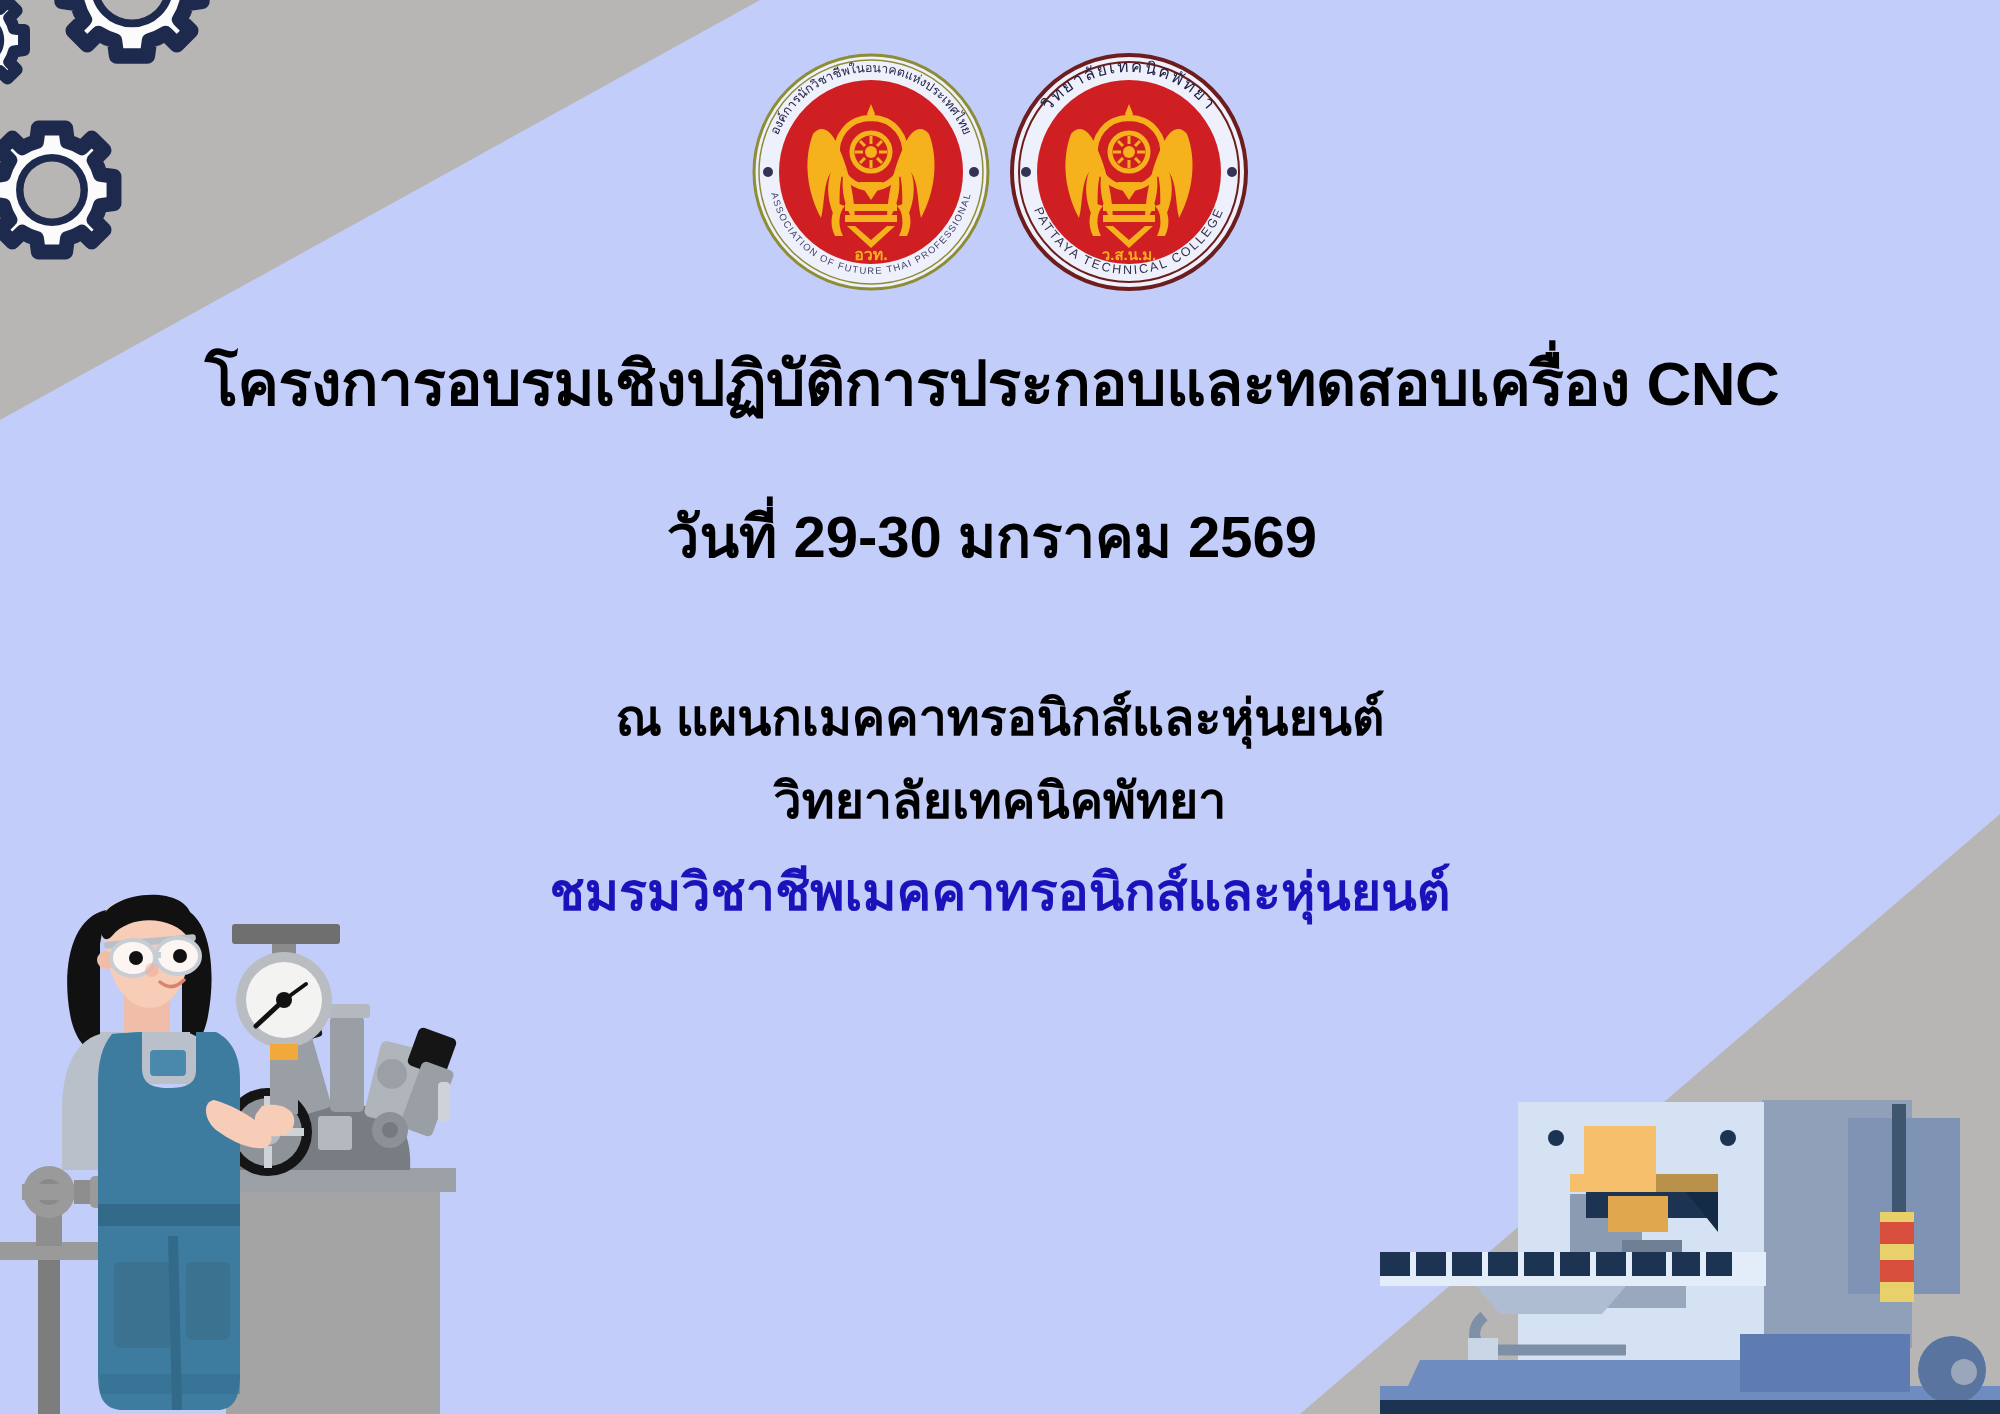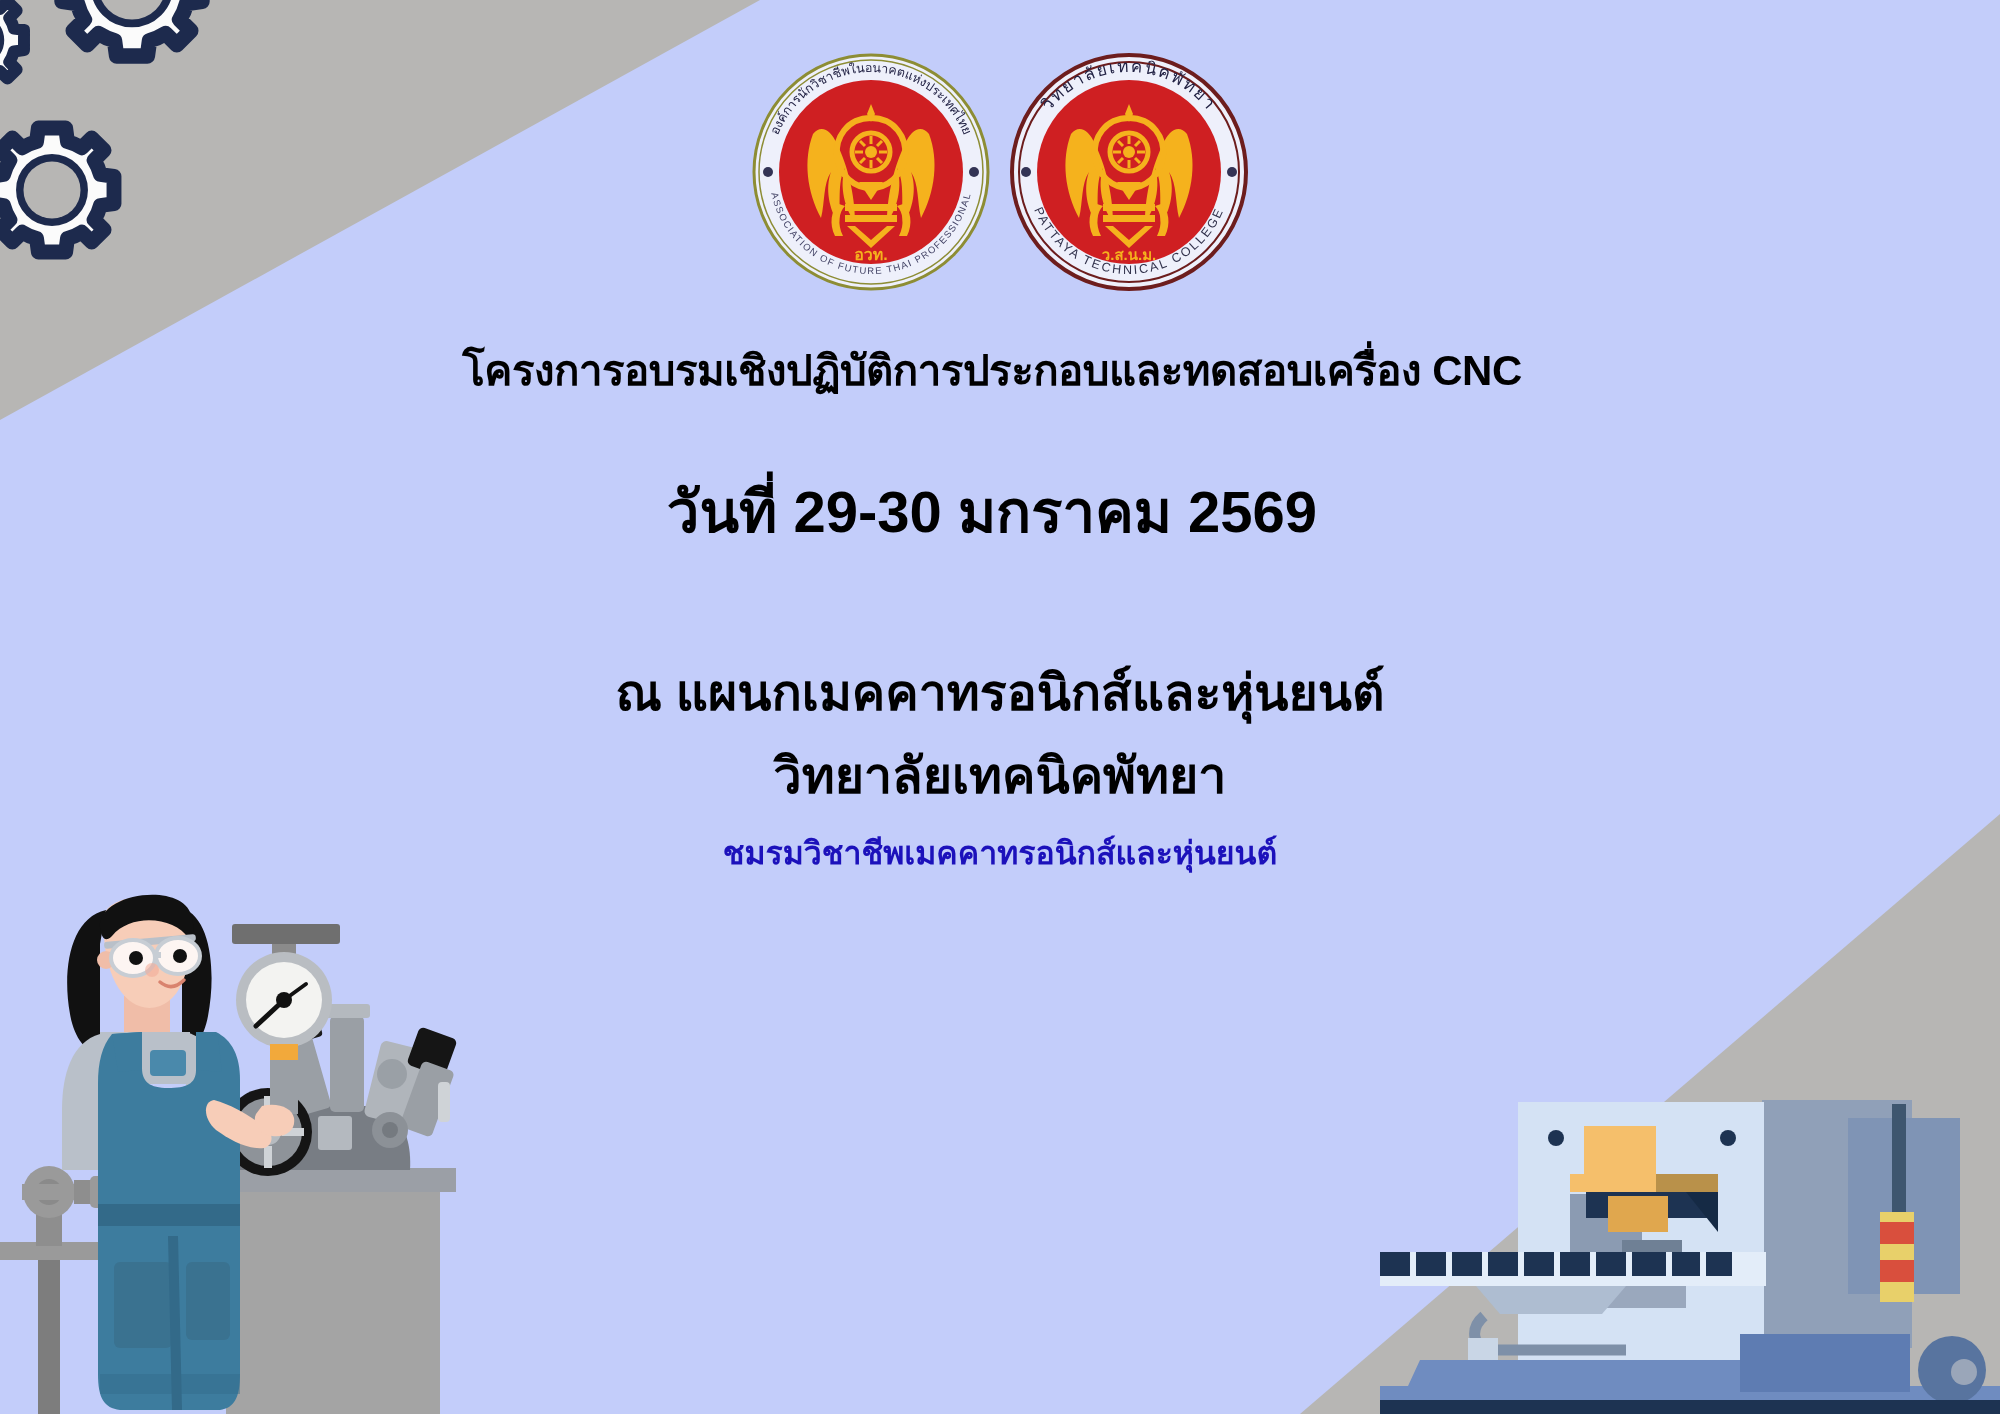--- a/index.html
+++ b/index.html
@@ -57,41 +57,41 @@
 
   
   #text-block {
     position: absolute;
     left: 0; right: 0;
     top: 345px;
     text-align: center;
     color: #000000;
   }
   #event-title {
-    font-size: 42px;
+    font-size: 62px;
     font-weight: bold;
     line-height: 1.25;
     margin: 0 16px 78px 0;
     padding: 0 40px;
     letter-spacing: -0.5px;
   }
   #event-date {
     font-size: 58px;
     font-weight: bold;
     line-height: 1.25;
     margin: 0 16px 110px 0;
   }
   #venue-dept, #venue-college {
     font-size: 50px;
     font-weight: bold;
     line-height: 1.42;
     margin: 12px;
   }
   #club-name {
-    font-size: 32px;
+    font-size: 52px;
     font-weight: bold;
     line-height: 1.45;
     margin: 18px 0 0 0;
     color: #1c11bb;
   }
 
   
   #worker-scene {
     position: absolute;
     left: 0; bottom: 0;

